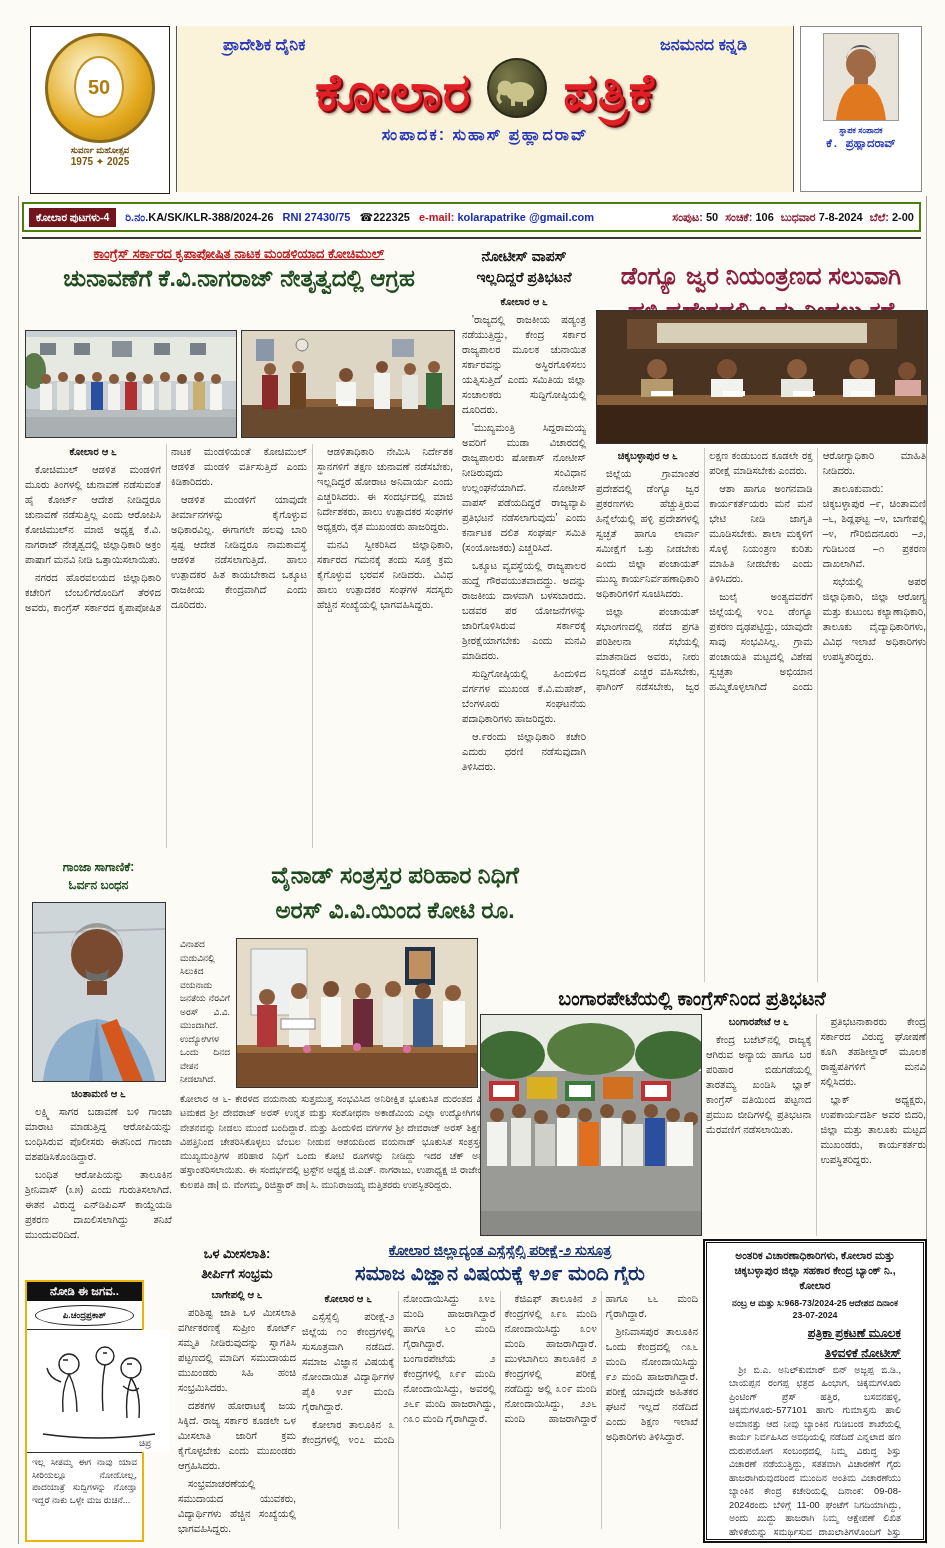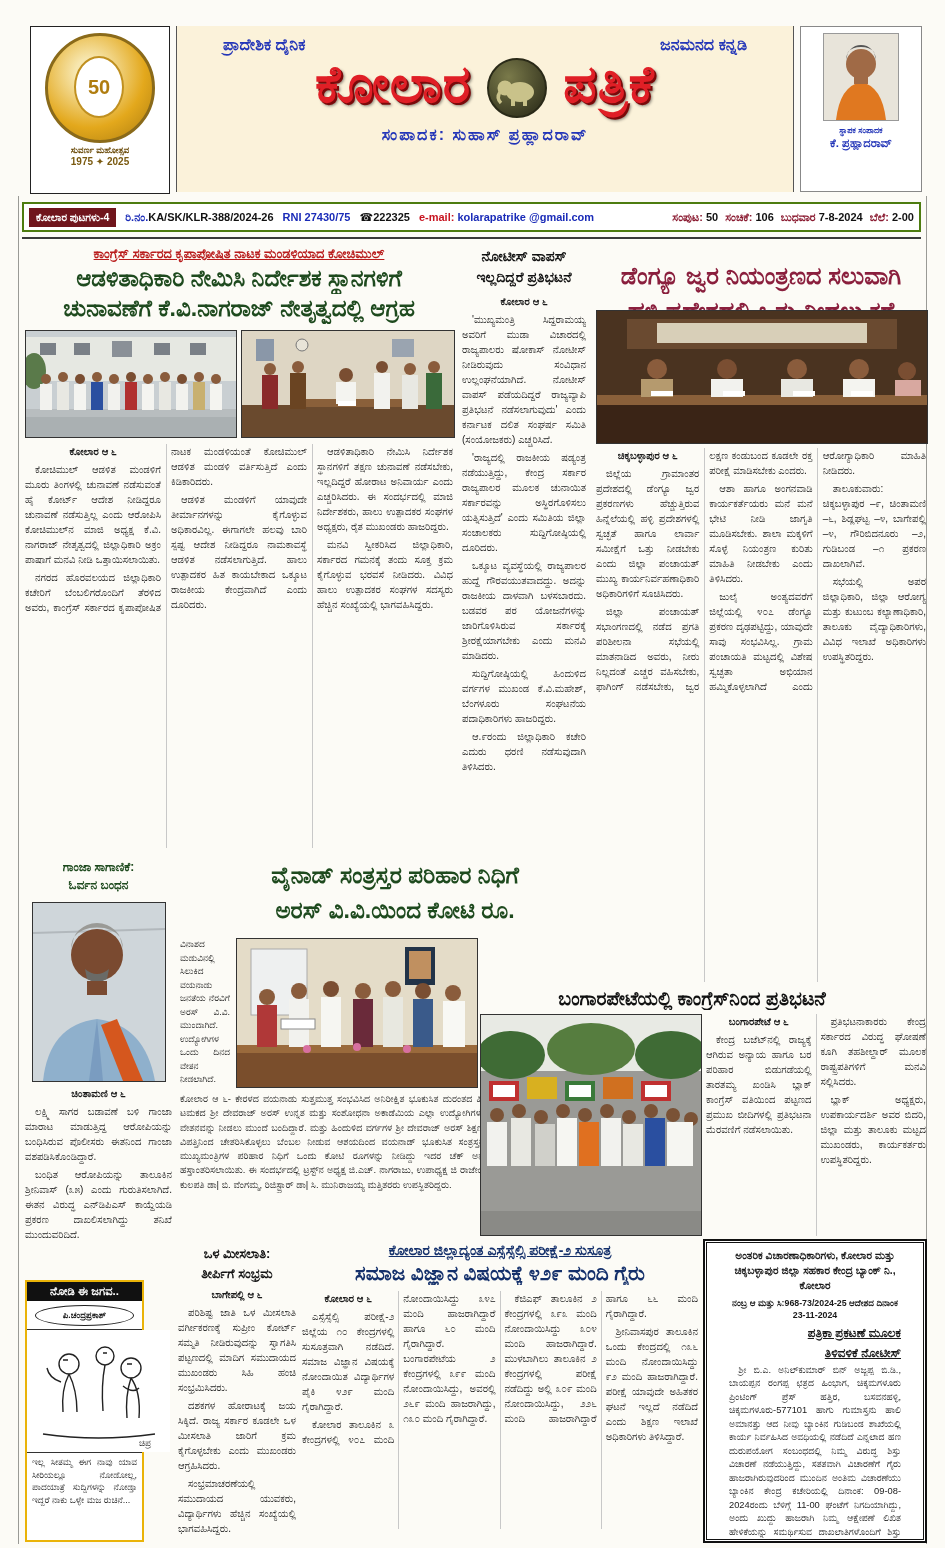--- a/index.html
+++ b/index.html
@@ -13,29 +13,29 @@
       background:radial-gradient(circle at 40% 35%, #f7e7b0 15%, #e3a81c 60%, #a97a10);
       border:3px solid #8a6a1a;position:relative;}
   .gold-inner{position:absolute;left:26px;top:20px;width:46px;height:58px;border-radius:50%;
       background:#fff;border:2px solid #c09020;display:flex;align-items:center;justify-content:center;
       font-size:20px;font-weight:bold;color:#b07d10;}
   .emblem-sub{font-size:8.5px;font-weight:bold;color:#6a4a08;}
   .emblem-years{font-size:10px;font-weight:bold;color:#7a5a10;}
   .center-panel{left:176px;top:26px;width:616px;height:166px;background:#fbf2da;border-left:1px solid #555;border-right:1px solid #555;}
   .tagline-row{display:flex;justify-content:space-between;padding:10px 46px 0;}
   .tagline{font-size:16px;font-weight:bold;color:#2436b8;}
-  .title-row{display:flex;align-items:flex-start;justify-content:center;gap:16px;margin-top:4px;}
+  .title-row{display:flex;align-items:flex-end;justify-content:center;gap:16px;margin-top:4px;}
   .title-part{font-size:52px;font-weight:900;color:#e01f26;line-height:1;
       text-shadow:2px 2px 0 #7a0a0a,3px 3px 3px rgba(0,0,0,.45);letter-spacing:1px;white-space:nowrap;}
   .elephant-badge{width:56px;height:56px;border-radius:50%;flex:0 0 56px;
       background:radial-gradient(circle at 35% 30%, #7a7a4a, #3a3a22 75%);border:2px solid #2a2a18;}
   .editor-line{text-align:center;color:#2436b8;font-weight:bold;font-size:16px;margin-top:8px;letter-spacing:2px;}
   .founder-box{left:800px;top:26px;width:122px;height:166px;border:1px solid #888;background:#fff;text-align:center;padding-top:6px;box-sizing:border-box;}
   .founder-role{font-size:8px;color:#2436b8;font-weight:bold;margin-top:5px;}
-  .founder-name{font-size:11.5px;color:#2436b8;font-weight:bold;margin-top:1px;}
+  .founder-name{font-size:11.5px;color:#2436b8;font-weight:bold;margin-top:1px;font-family:Liberation Mono, monospace;}
   
   .infobar{left:22px;top:202px;width:899px;height:30px;border:2px solid #4d7c0f;background:#fff;
       display:flex;align-items:center;gap:9px;padding:0 5px;box-sizing:border-box;font-size:11px;font-weight:bold;white-space:nowrap;}
   .edition-chip{background:#70151c;color:#fff;padding:3px 7px;font-size:10.5px;}
   .c-blue{color:#1a2bb8;} .c-red{color:#c81420;} .c-maroon{color:#8a1a30;} .c-black{color:#111;}
   .right-group{margin-left:auto;display:flex;gap:7px;}
   .rule-h{left:22px;top:237px;width:899px;height:2px;background:#3a3a3a;}
   
   .kicker{text-align:center;font-weight:bold;text-decoration:underline;}
   .hl{text-align:center;font-weight:900;}
@@ -124,21 +124,20 @@
       <span><span class="c-maroon">ಸಂಪುಟ:</span> <span class="c-black">50</span></span>
       <span><span class="c-maroon">ಸಂಚಿಕೆ:</span> <span class="c-black">106</span></span>
       <span><span class="c-maroon">ಬುಧವಾರ</span> <span class="c-black">7-8-2024</span></span>
       <span><span class="c-maroon">ಬೆಲೆ:</span> <span class="c-black">2-00</span></span>
     </span>
   </div>
   <div class="abs rule-h"></div>
 
   <div class="abs kicker" style="left:25px;top:246px;width:428px;font-size:13px;color:#b91c1c;">ಕಾಂಗ್ರೆಸ್ ಸರ್ಕಾರದ ಕೃಪಾಪೋಷಿತ ನಾಟಕ ಮಂಡಳಿಯಾದ ಕೋಚಿಮುಲ್</div>
   <div class="abs hl" style="left:25px;top:264px;width:428px;font-size:23px;color:#1e4a1e;line-height:1.3;">
-    <div>ಆಡಳಿತಾಧಿಕಾರಿ ನೇಮಿಸಿ ನಿರ್ದೇಶಕ ಸ್ಥಾನಗಳಿಗೆ</div>
     <div>ಚುನಾವಣೆಗೆ ಕೆ.ವಿ.ನಾಗರಾಜ್ ನೇತೃತ್ವದಲ್ಲಿ ಆಗ್ರಹ</div>
   </div>
   <div class="abs photo" style="left:25px;top:330px;width:210px;height:106px;">
     <svg width="210" height="106" viewBox="0 0 210 106">
       <rect width="210" height="106" fill="#c9cfd2"></rect>
       <rect x="0" y="6" width="210" height="44" fill="#e6e8e2"></rect>
       <rect x="14" y="12" width="16" height="12" fill="#7a8087"></rect>
         <rect x="48" y="12" width="16" height="12" fill="#7a8087"></rect>
       <rect x="86" y="10" width="20" height="16" fill="#8a9097"></rect>
         <rect x="128" y="12" width="16" height="12" fill="#7a8087"></rect>
@@ -204,22 +203,22 @@
     <p>ಮನವಿ ಸ್ವೀಕರಿಸಿದ ಜಿಲ್ಲಾಧಿಕಾರಿ, ಸರ್ಕಾರದ ಗಮನಕ್ಕೆ ತಂದು ಸೂಕ್ತ ಕ್ರಮ ಕೈಗೊಳ್ಳುವ ಭರವಸೆ ನೀಡಿದರು. ವಿವಿಧ ಹಾಲು ಉತ್ಪಾದಕರ ಸಂಘಗಳ ಸದಸ್ಯರು ಹೆಚ್ಚಿನ ಸಂಖ್ಯೆಯಲ್ಲಿ ಭಾಗವಹಿಸಿದ್ದರು.</p>
   </div>
 
   <div class="abs" style="left:462px;top:246px;width:124px;height:738px;">
     <div class="hl" style="font-size:14px;color:#111;line-height:1.5;">
       <div>ನೋಟೀಸ್ ವಾಪಸ್</div>
       <div>ಇಲ್ಲದಿದ್ದರೆ ಪ್ರತಿಭಟನೆ</div>
     </div>
     <div class="body-txt" style="height:684px;margin-top:6px;">
       <p class="dateline">ಕೋಲಾರ ಆ ೬</p>
+      <p>'ರಾಜ್ಯದಲ್ಲಿ ರಾಜಕೀಯ ಷಡ್ಯಂತ್ರ ನಡೆಯುತ್ತಿದ್ದು, ಕೇಂದ್ರ ಸರ್ಕಾರ ರಾಜ್ಯಪಾಲರ ಮೂಲಕ ಚುನಾಯಿತ ಸರ್ಕಾರವನ್ನು ಅಸ್ಥಿರಗೊಳಿಸಲು ಯತ್ನಿಸುತ್ತಿದೆ' ಎಂದು ಸಮಿತಿಯ ಜಿಲ್ಲಾ ಸಂಚಾಲಕರು ಸುದ್ದಿಗೋಷ್ಠಿಯಲ್ಲಿ ದೂರಿದರು.</p>
       <p>'ಮುಖ್ಯಮಂತ್ರಿ ಸಿದ್ದರಾಮಯ್ಯ ಅವರಿಗೆ ಮುಡಾ ವಿಚಾರದಲ್ಲಿ ರಾಜ್ಯಪಾಲರು ಷೋಕಾಸ್ ನೋಟೀಸ್ ನೀಡಿರುವುದು ಸಂವಿಧಾನ ಉಲ್ಲಂಘನೆಯಾಗಿದೆ. ನೋಟೀಸ್ ವಾಪಸ್ ಪಡೆಯದಿದ್ದರೆ ರಾಜ್ಯವ್ಯಾಪಿ ಪ್ರತಿಭಟನೆ ನಡೆಸಲಾಗುವುದು' ಎಂದು ಕರ್ನಾಟಕ ದಲಿತ ಸಂಘರ್ಷ ಸಮಿತಿ (ಸಂಯೋಜಕರು) ಎಚ್ಚರಿಸಿದೆ.</p>
-      <p>'ರಾಜ್ಯದಲ್ಲಿ ರಾಜಕೀಯ ಷಡ್ಯಂತ್ರ ನಡೆಯುತ್ತಿದ್ದು, ಕೇಂದ್ರ ಸರ್ಕಾರ ರಾಜ್ಯಪಾಲರ ಮೂಲಕ ಚುನಾಯಿತ ಸರ್ಕಾರವನ್ನು ಅಸ್ಥಿರಗೊಳಿಸಲು ಯತ್ನಿಸುತ್ತಿದೆ' ಎಂದು ಸಮಿತಿಯ ಜಿಲ್ಲಾ ಸಂಚಾಲಕರು ಸುದ್ದಿಗೋಷ್ಠಿಯಲ್ಲಿ ದೂರಿದರು.</p>
       <p>ಒಕ್ಕೂಟ ವ್ಯವಸ್ಥೆಯಲ್ಲಿ ರಾಜ್ಯಪಾಲರ ಹುದ್ದೆ ಗೌರವಯುತವಾದದ್ದು. ಅದನ್ನು ರಾಜಕೀಯ ದಾಳವಾಗಿ ಬಳಸಬಾರದು. ಬಡವರ ಪರ ಯೋಜನೆಗಳನ್ನು ಜಾರಿಗೊಳಿಸಿರುವ ಸರ್ಕಾರಕ್ಕೆ ಶ್ರೀರಕ್ಷೆಯಾಗಬೇಕು ಎಂದು ಮನವಿ ಮಾಡಿದರು.</p>
       <p>ಸುದ್ದಿಗೋಷ್ಠಿಯಲ್ಲಿ ಹಿಂದುಳಿದ ವರ್ಗಗಳ ಮುಖಂಡ ಕೆ.ವಿ.ಮಹೇಶ್, ಬೆಂಗಳೂರು ಸಂಘಟನೆಯ ಪದಾಧಿಕಾರಿಗಳು ಹಾಜರಿದ್ದರು.</p>
       <p>ಆ.೯ರಂದು ಜಿಲ್ಲಾಧಿಕಾರಿ ಕಚೇರಿ ಎದುರು ಧರಣಿ ನಡೆಸುವುದಾಗಿ ತಿಳಿಸಿದರು.</p>
     </div>
   </div>
 
   <div class="abs hl" style="left:596px;top:259px;width:330px;font-size:24px;color:#8a1f3d;line-height:1.45;">
     <div>ಡೆಂಗ್ಯೂ ಜ್ವರ ನಿಯಂತ್ರಣದ ಸಲುವಾಗಿ</div>
     <div>ಹಳ್ಳಿ ಪ್ರದೇಶದಲ್ಲಿ ಒತ್ತು ನೀಡಲು ಕರೆ</div>
   </div>
@@ -418,21 +417,21 @@
       <p>ಎಸ್ಸೆಸ್ಸೆಲ್ಸಿ ಪರೀಕ್ಷೆ-೨ ಜಿಲ್ಲೆಯ ೧೦ ಕೇಂದ್ರಗಳಲ್ಲಿ ಸುಸೂತ್ರವಾಗಿ ನಡೆದಿದೆ. ಸಮಾಜ ವಿಜ್ಞಾನ ವಿಷಯಕ್ಕೆ ನೋಂದಾಯಿತ ವಿದ್ಯಾರ್ಥಿಗಳ ಪೈಕಿ ೪೨೯ ಮಂದಿ ಗೈರಾಗಿದ್ದಾರೆ.</p>
       <p>ಕೋಲಾರ ತಾಲೂಕಿನ ೩ ಕೇಂದ್ರಗಳಲ್ಲಿ ೪೦೭ ಮಂದಿ ನೋಂದಾಯಿಸಿದ್ದು ೩೪೭ ಮಂದಿ ಹಾಜರಾಗಿದ್ದಾರೆ ಹಾಗೂ ೬೦ ಮಂದಿ ಗೈರಾಗಿದ್ದಾರೆ. ಬಂಗಾರಪೇಟೆಯ ೨ ಕೇಂದ್ರಗಳಲ್ಲಿ ೩೯೯ ಮಂದಿ ನೋಂದಾಯಿಸಿದ್ದು, ಅವರಲ್ಲಿ ೨೬೯ ಮಂದಿ ಹಾಜರಾಗಿದ್ದು, ೧೩೦ ಮಂದಿ ಗೈರಾಗಿದ್ದಾರೆ.</p>
       <p>ಕೆಜಿಎಫ್ ತಾಲೂಕಿನ ೨ ಕೇಂದ್ರಗಳಲ್ಲಿ ೩೯೩ ಮಂದಿ ನೋಂದಾಯಿಸಿದ್ದು ೩೦೪ ಮಂದಿ ಹಾಜರಾಗಿದ್ದಾರೆ. ಮುಳಬಾಗಿಲು ತಾಲೂಕಿನ ೨ ಕೇಂದ್ರಗಳಲ್ಲಿ ಪರೀಕ್ಷೆ ನಡೆದಿದ್ದು ಅಲ್ಲಿ ೩೦೯ ಮಂದಿ ನೋಂದಾಯಿಸಿದ್ದು, ೨೨೬ ಮಂದಿ ಹಾಜರಾಗಿದ್ದಾರೆ ಹಾಗೂ ೬೬ ಮಂದಿ ಗೈರಾಗಿದ್ದಾರೆ.</p>
       <p>ಶ್ರೀನಿವಾಸಪುರ ತಾಲೂಕಿನ ಒಂದು ಕೇಂದ್ರದಲ್ಲಿ ೧೩೬ ಮಂದಿ ನೋಂದಾಯಿಸಿದ್ದು ೯೨ ಮಂದಿ ಹಾಜರಾಗಿದ್ದಾರೆ. ಪರೀಕ್ಷೆ ಯಾವುದೇ ಅಹಿತಕರ ಘಟನೆ ಇಲ್ಲದೆ ನಡೆದಿದೆ ಎಂದು ಶಿಕ್ಷಣ ಇಲಾಖೆ ಅಧಿಕಾರಿಗಳು ತಿಳಿಸಿದ್ದಾರೆ.</p>
     </div>
   </div>
 
   <div class="abs nbox">
     <div class="nb-head">ಅಂತರಿಕ ವಿಚಾರಣಾಧಿಕಾರಿಗಳು, ಕೋಲಾರ ಮತ್ತು</div>
     <div class="nb-head">ಚಿಕ್ಕಬಳ್ಳಾಪುರ ಜಿಲ್ಲಾ ಸಹಕಾರ ಕೇಂದ್ರ ಬ್ಯಾಂಕ್ ನಿ., ಕೋಲಾರ</div>
-    <div class="nb-ref">ನಂಬ್ರ ಆ ಮತ್ತು ಸಿ:968-73/2024-25 ಆದೇಶದ ದಿನಾಂಕ 23-11-2024</div>
+    <div class="nb-ref">ನಂಬ್ರ ಆ ಮತ್ತು ಸಿ:968-73/2024-25 ಆದೇಶದ ದಿನಾಂಕ 23-07-2024</div>
     <div class="nb-title">ಪತ್ರಿಕಾ ಪ್ರಕಟಣೆ ಮೂಲಕ</div>
     <div class="nb-title">ತಿಳಿವಳಿಕೆ ನೋಟೀಸ್</div>
     <div class="nb-body">
       <p>ಶ್ರೀ ಬಿ.ಎ. ಅನಿಲ್‌ಕುಮಾರ್ ಬಿನ್ ಅಜ್ಜಪ್ಪ ಬಿ.ಡಿ., ಬಾಯಪ್ಪನ ರಂಗಪ್ಪ ಛತ್ರದ ಹಿಂಭಾಗ, ಚಿಕ್ಕಮಗಳೂರು ಪ್ರಿಂಟಿಂಗ್ ಪ್ರೆಸ್ ಹತ್ತಿರ, ಬಸವನಹಳ್ಳಿ, ಚಿಕ್ಕಮಗಳೂರು-577101 ಹಾಗು ಗುಮಾಸ್ತನು ಹಾಲಿ ಅಮಾನತ್ತು ಆದ ನೀವು ಬ್ಯಾಂಕಿನ ಗುಡಿಬಂಡ ಶಾಖೆಯಲ್ಲಿ ಕಾರ್ಯ ನಿರ್ವಹಿಸಿದ ಅವಧಿಯಲ್ಲಿ ನಡೆದಿದೆ ಎನ್ನಲಾದ ಹಣ ದುರುಪಯೋಗ ಸಂಬಂಧದಲ್ಲಿ ನಿಮ್ಮ ವಿರುದ್ಧ ಶಿಸ್ತು ವಿಚಾರಣೆ ನಡೆಯುತ್ತಿದ್ದು, ಸತತವಾಗಿ ವಿಚಾರಣೆಗೆ ಗೈರು ಹಾಜರಾಗಿರುವುದರಿಂದ ಮುಂದಿನ ಅಂತಿಮ ವಿಚಾರಣೆಯು ಬ್ಯಾಂಕಿನ ಕೇಂದ್ರ ಕಚೇರಿಯಲ್ಲಿ ದಿನಾಂಕ: 09-08-2024ರಂದು ಬೆಳಿಗ್ಗೆ 11-00 ಘಂಟೆಗೆ ನಿಗದಿಯಾಗಿದ್ದು, ಅಂದು ಖುದ್ದು ಹಾಜರಾಗಿ ನಿಮ್ಮ ಆಕ್ಷೇಪಣೆ ಲಿಖಿತ ಹೇಳಿಕೆಯನ್ನು ಸಮರ್ಥಿಸುವ ದಾಖಲಾತಿಗಳೊಂದಿಗೆ ಶಿಸ್ತು ವಿಚಾರಣೆಗೆ ಹಾಜರಾಗಲು ಸೂಚಿಸಿದೆ.</p>
       <p>ತಪ್ಪಿದಲ್ಲಿ ನಿಮ್ಮ ಹೇಳಿಕೆ ಏನೂ ಇಲ್ಲವೆಂದು ಪರಿಗಣಿಸಿ ಮುಂದಿನ ಕ್ರಮಕ್ಕೆ ವರದಿ ಸಲ್ಲಿಸಲಾಗುವುದೆಂದು ಅಂತಿಮ ತಿಳಿವಳಿಕೆ ನೀಡಿದೆ.</p>
     </div>
     <div class="nb-sign">ಸಹಿ/- ಆಂತರಿಕ ವಿಚಾರಣಾಧಿಕಾರಿ</div>
   </div>
 
 </div>

